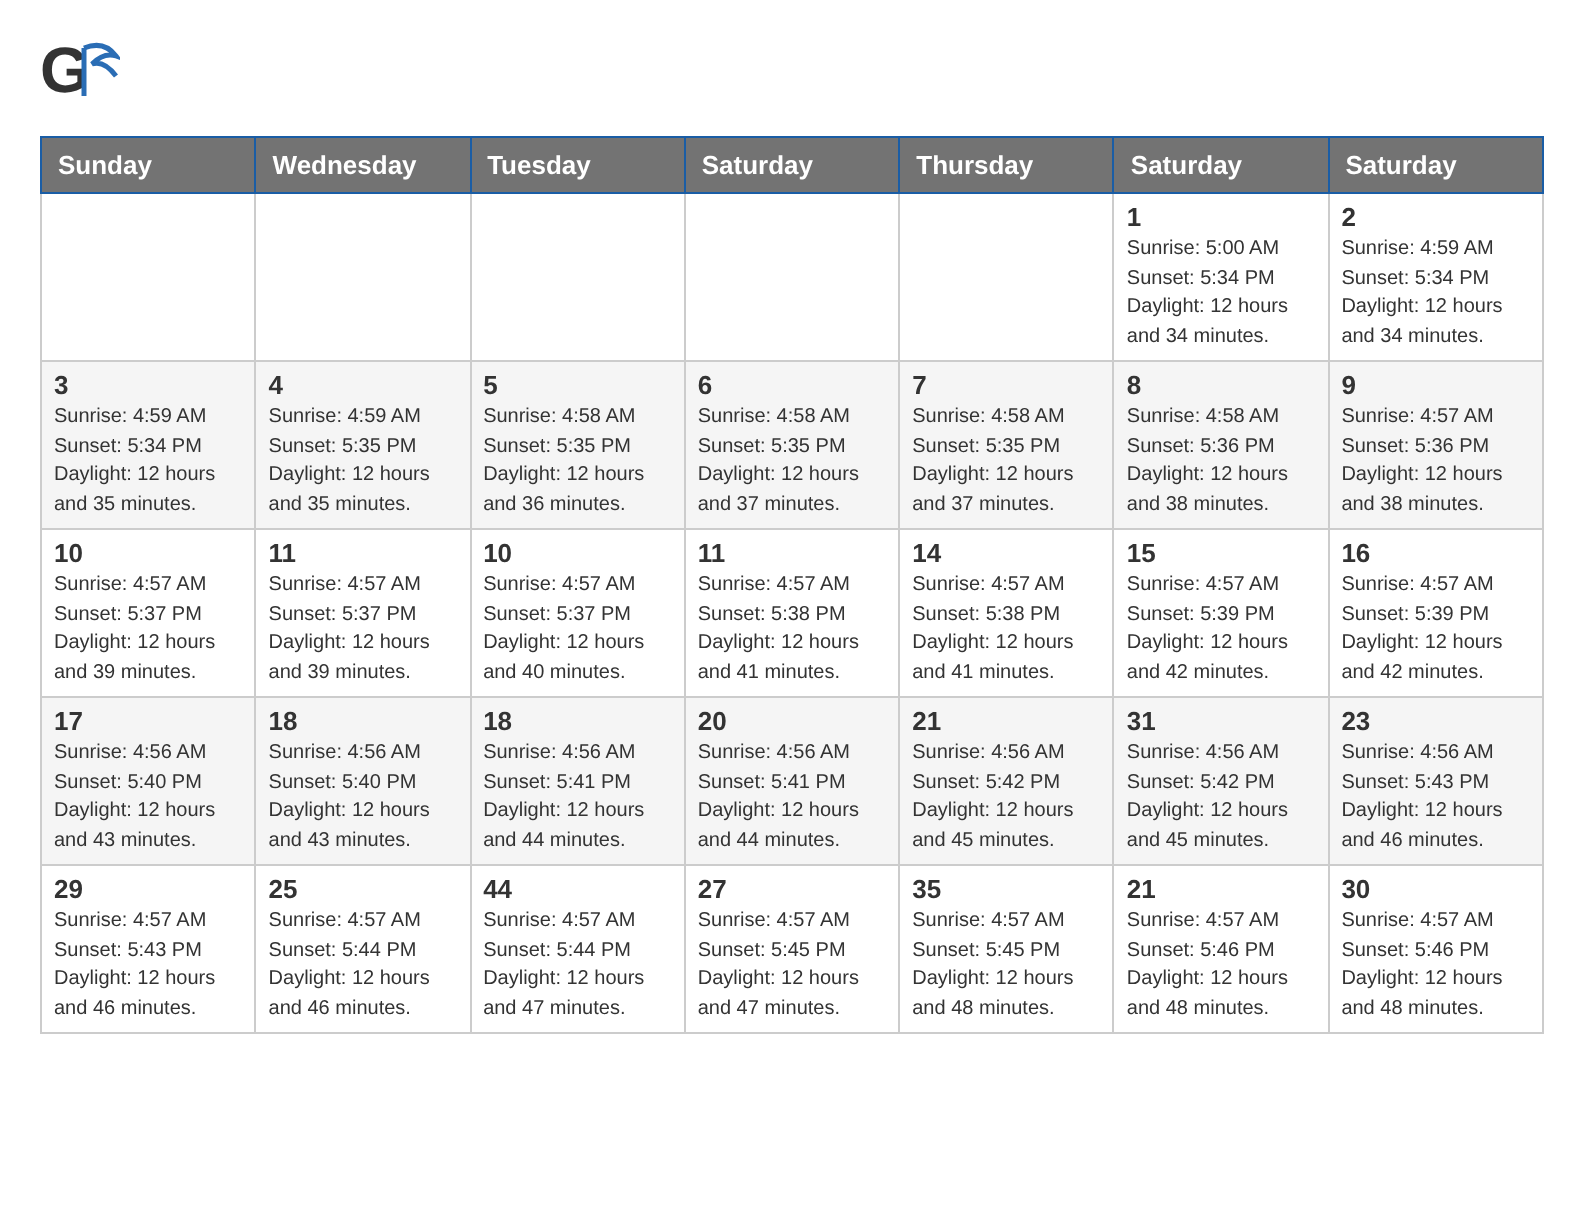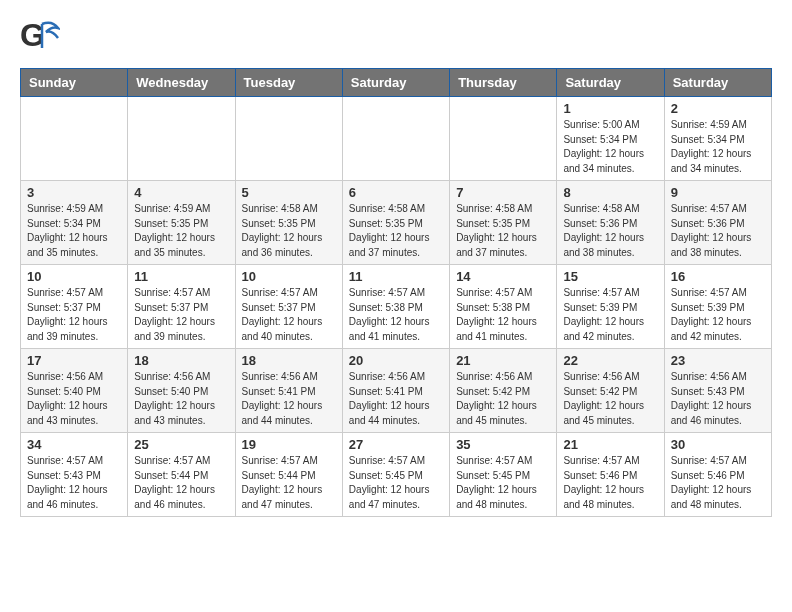--- a/index.html
+++ b/index.html
@@ -235,39 +235,39 @@
           </td>
           <td>
             <span class="day-num">20</span>
             <div class="day-info">Sunrise: 4:56 AM<br>Sunset: 5:41 PM<br>Daylight: 12 hours<br>and 44 minutes.</div>
           </td>
           <td>
             <span class="day-num">21</span>
             <div class="day-info">Sunrise: 4:56 AM<br>Sunset: 5:42 PM<br>Daylight: 12 hours<br>and 45 minutes.</div>
           </td>
           <td>
-            <span class="day-num">22</span>
+            <span class="day-num">31</span>
             <div class="day-info">Sunrise: 4:56 AM<br>Sunset: 5:42 PM<br>Daylight: 12 hours<br>and 45 minutes.</div>
           </td>
           <td>
             <span class="day-num">23</span>
             <div class="day-info">Sunrise: 4:56 AM<br>Sunset: 5:43 PM<br>Daylight: 12 hours<br>and 46 minutes.</div>
           </td>
         </tr>
         <tr class="row-odd">
           <td>
-            <span class="day-num">34</span>
+            <span class="day-num">29</span>
             <div class="day-info">Sunrise: 4:57 AM<br>Sunset: 5:43 PM<br>Daylight: 12 hours<br>and 46 minutes.</div>
           </td>
           <td>
             <span class="day-num">25</span>
             <div class="day-info">Sunrise: 4:57 AM<br>Sunset: 5:44 PM<br>Daylight: 12 hours<br>and 46 minutes.</div>
           </td>
           <td>
-            <span class="day-num">19</span>
+            <span class="day-num">44</span>
             <div class="day-info">Sunrise: 4:57 AM<br>Sunset: 5:44 PM<br>Daylight: 12 hours<br>and 47 minutes.</div>
           </td>
           <td>
             <span class="day-num">27</span>
             <div class="day-info">Sunrise: 4:57 AM<br>Sunset: 5:45 PM<br>Daylight: 12 hours<br>and 47 minutes.</div>
           </td>
           <td>
             <span class="day-num">35</span>
             <div class="day-info">Sunrise: 4:57 AM<br>Sunset: 5:45 PM<br>Daylight: 12 hours<br>and 48 minutes.</div>
           </td>

